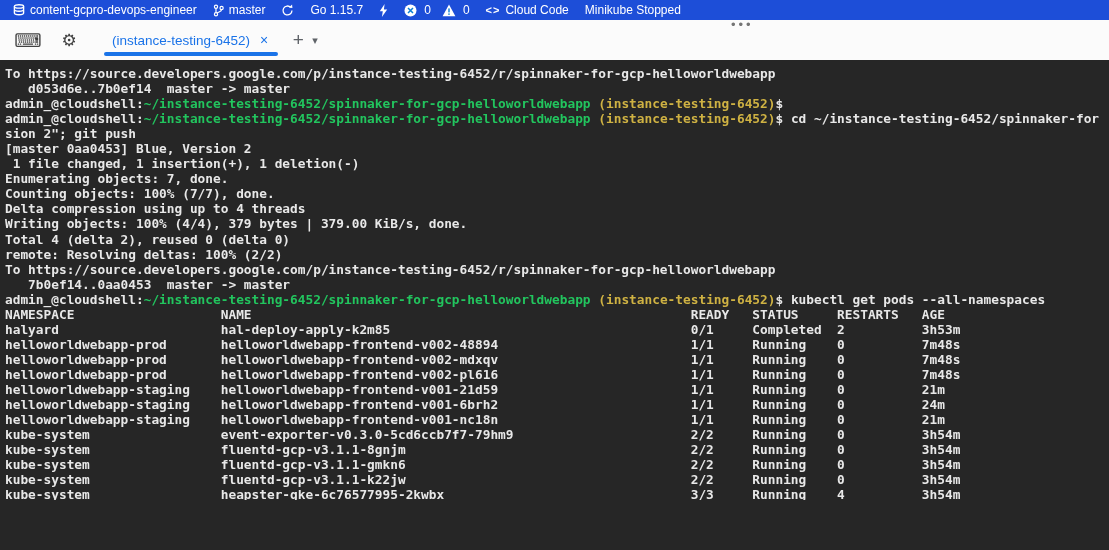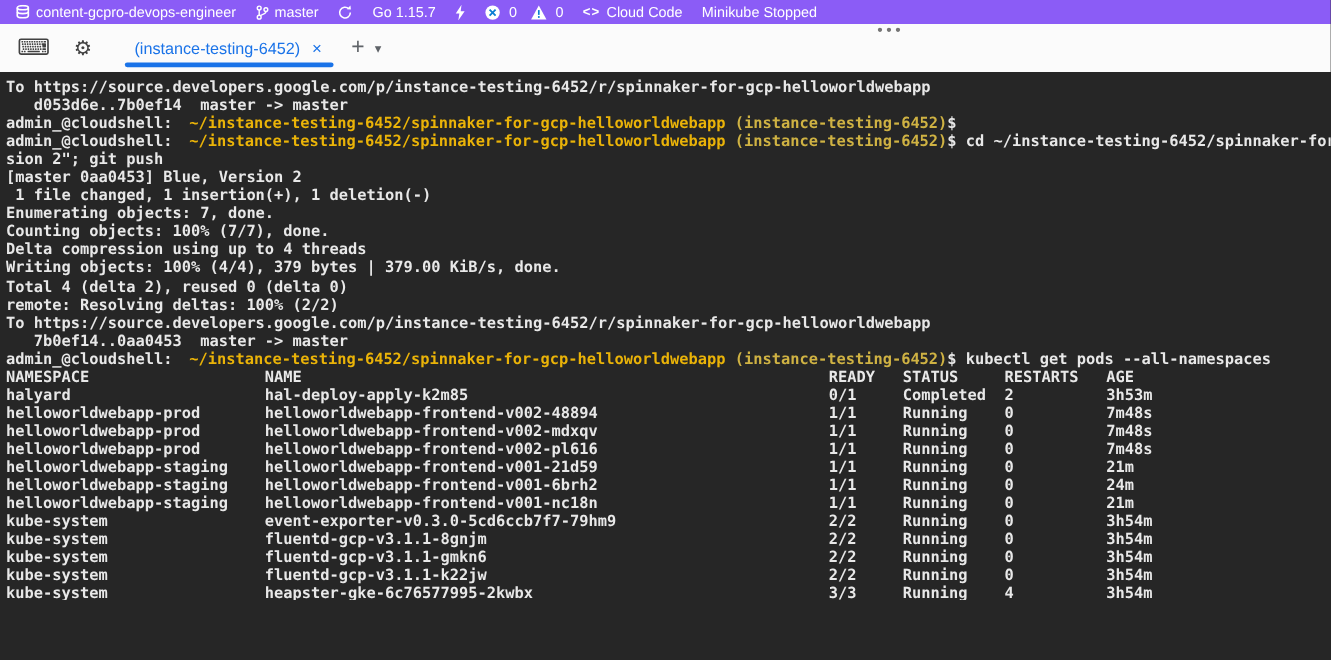--- a/index.html
+++ b/index.html
@@ -1,20 +1,20 @@
 <!DOCTYPE html>
 <html><head>
 <meta charset="utf-8">
 <style>
   * { box-sizing: border-box; margin: 0; padding: 0; }
   html,body { width:1109px; height:550px; overflow:hidden; background:#262626;
               font-family:"Liberation Sans", sans-serif; }
 
   
-  .statusbar { height:20px; background:#8b5cf6; display:flex; align-items:center;
+  .statusbar { height:20px; background:#1d4ed8; display:flex; align-items:center;
                color:#fff; font-size:12px; padding:0 8px 0 13px; gap:0; white-space:nowrap; }
   .sb-item { display:flex; align-items:center; gap:5px; height:20px; padding:0 8px; cursor:pointer; }
   .sb-item:first-child { padding-left:0; }
   .sb-icon { display:inline-flex; align-items:center; }
   .sb-icon svg { display:block; }
   .sb-num { margin-left:2px; }
   .code-glyph { font-weight:bold; letter-spacing:1px; font-size:11px; }
 
   
   .tabbar { position:relative; height:40px; background:#fbfbfb; display:flex; align-items:center; }
@@ -29,21 +29,21 @@
   .tab-underline { position:absolute; left:0; right:0; bottom:4px; height:4px; background:#1a73e8; border-radius:2px; }
   .tb-plus { margin-left:8px; color:#5f6368; font-size:19px; width:24px; text-align:center; cursor:pointer; }
   .tb-caret { margin-left:2px; color:#5f6368; font-size:11px; cursor:pointer; }
   .drag-dots { position:absolute; left:731px; top:0px; color:#757575; font-size:13px; letter-spacing:3px;
                cursor:row-resize; line-height:10px; }
 
   
   .terminal { height:440px; background:#262626; padding:6px 0 0 5px; overflow:hidden; cursor:text; }
   .t-line { font-family:"DejaVu Sans Mono", monospace; font-size:12.8px; line-height:15.05px;
             font-weight:bold; color:#e8e8e8; white-space:pre; }
-  .t-line .path   { color:#eab308;margin-left:14px; }
+  .t-line .path   { color:#22c55e; }
   .t-line .branch { color:#cfb243; }
 </style>
 </head>
 <body>
 
 <div class="statusbar">
   <div class="sb-item">
     <span class="sb-icon">
       <svg width="12" height="13" viewBox="0 0 12 13">
           <g fill="none" stroke="#fff" stroke-width="1.4">

